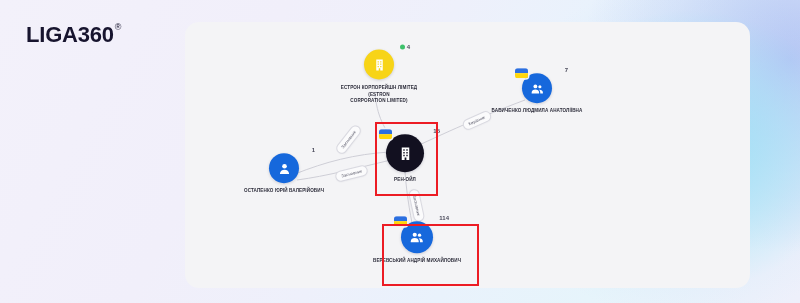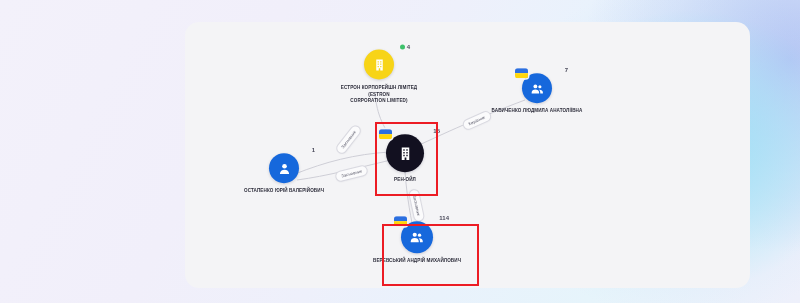--- a/index.html
+++ b/index.html
@@ -128,20 +128,24 @@
   }
 
   
   .icon-svg { display: block; }
 </style>
 </head>
 <body>
 
 <div class="stage">
 
+  <div class="logo">
+    <span class="logo-mark">LIGA360</span>
+    <span class="logo-reg">®</span>
+  </div>
 
   <div class="panel">
     <div class="panel-canvas">
 
       <svg class="edges" viewBox="0 0 565 266" preserveAspectRatio="none">
         <g fill="none" stroke="#c9c9d2" stroke-width="0.9">
 
           <path d="M190,72 C192,92 198,108 214,124"></path>
 
           <path d="M110,152 C140,140 170,132 205,130"></path>

